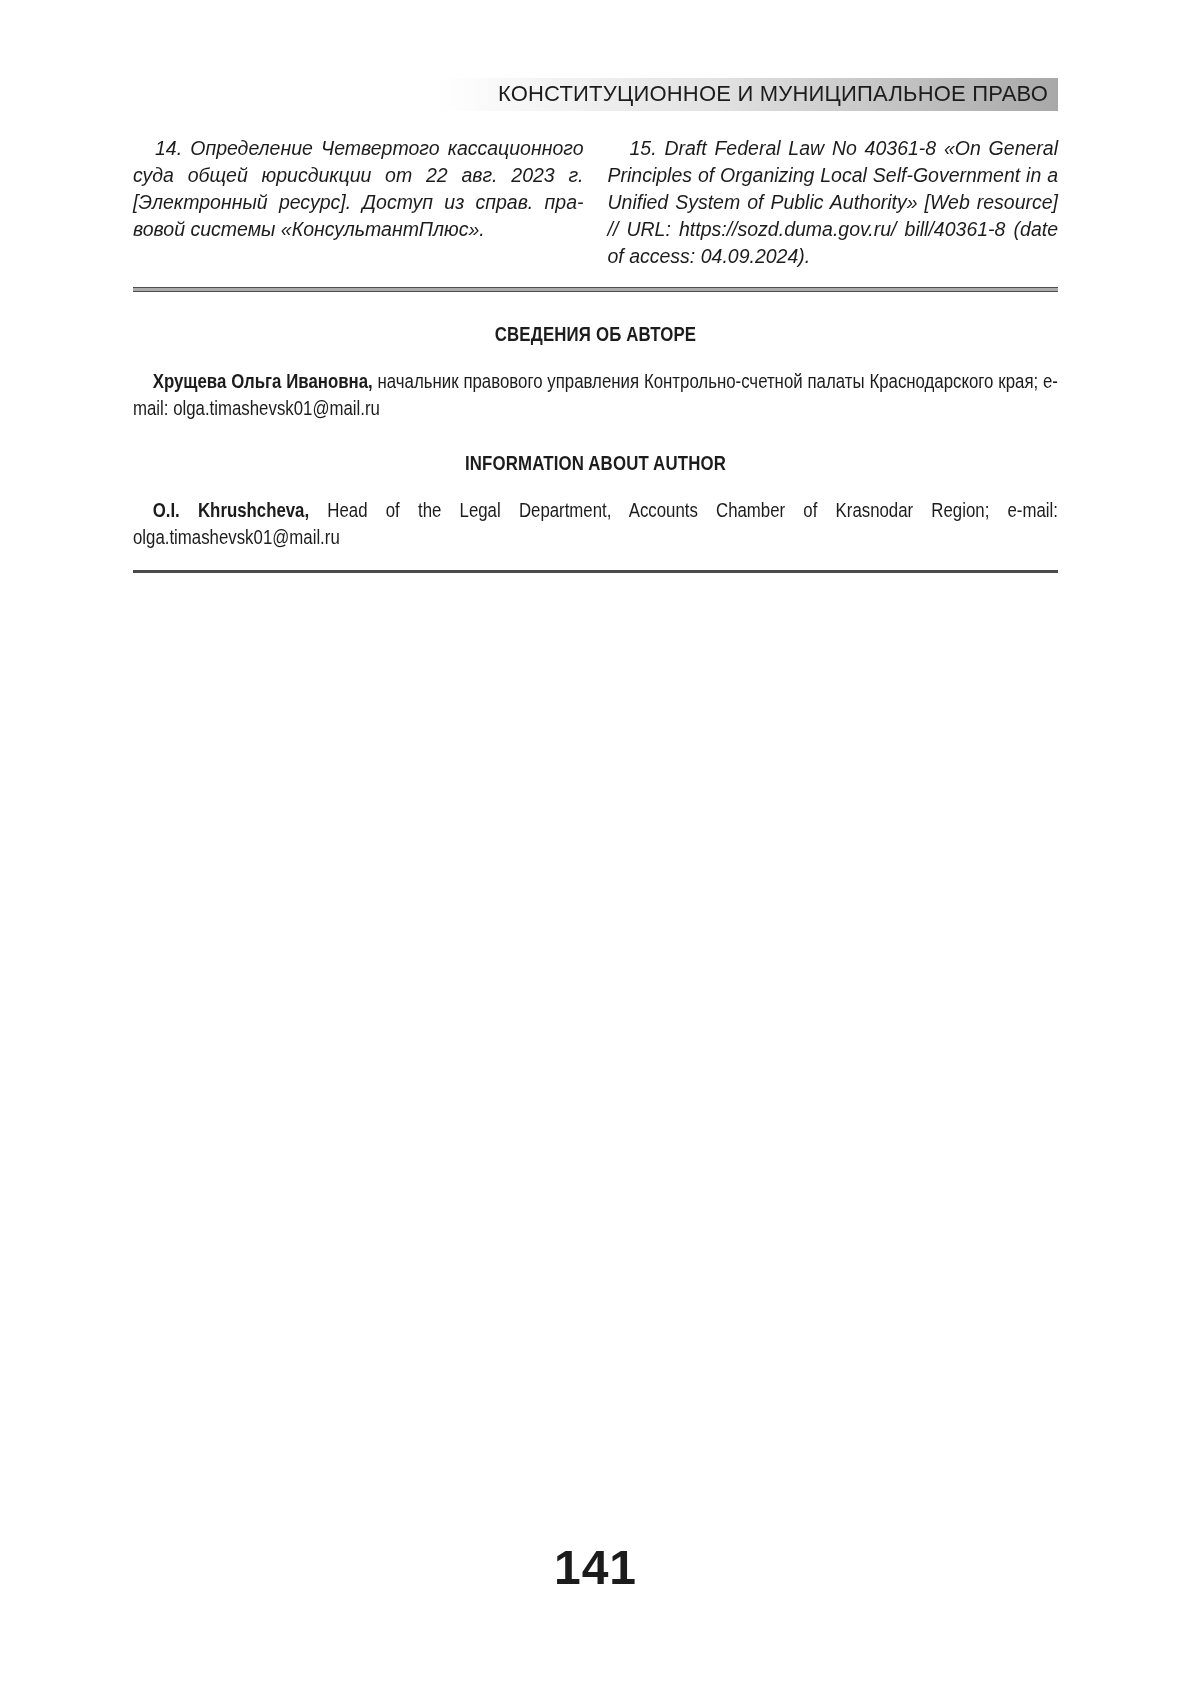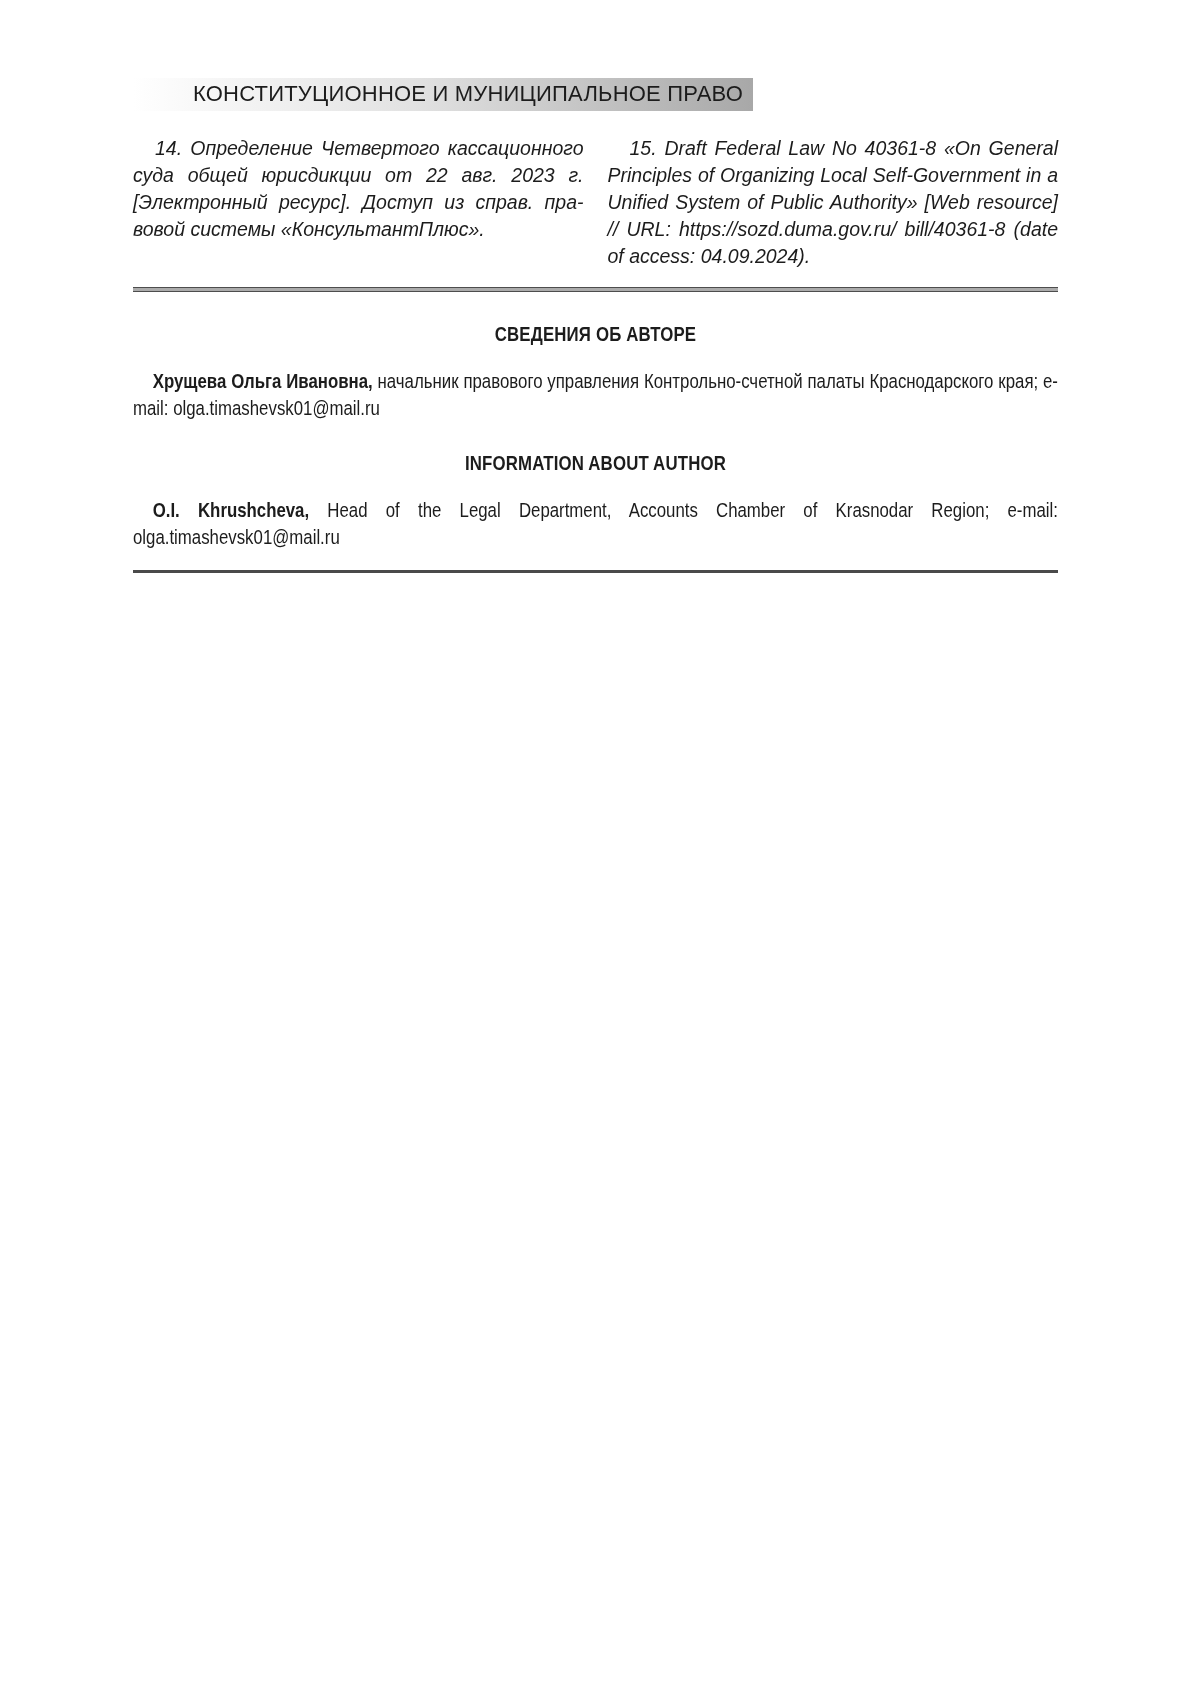--- a/index.html
+++ b/index.html
@@ -18,20 +18,21 @@
   }
   .content {
     position: absolute;
     left: 133px;
     top: 0;
     width: 925px;
   }
   
   .runhead {
     margin-top: 78px;
+    text-align: right;
     font-size: 22px;
     letter-spacing: 0.2px;
     line-height: 26px;
   }
   .runhead-bg {
     display: inline-block;
     padding: 3px 10px 4px 60px;
     background: linear-gradient(90deg, rgba(255,255,255,0) 0%, #e2e2e2 45%, #a8a8a8 100%);
   }
   
@@ -124,13 +125,14 @@
       <p class="author-para"><strong>Хрущева Ольга Ивановна,</strong> <span>начальник правового управления Контрольно-счетной палаты Краснодарского края; e-mail: olga.timashevsk01@mail.ru</span></p>
 
       <h2 class="sec-heading">INFORMATION ABOUT AUTHOR</h2>
       <p class="author-para"><strong>O.I. Khrushcheva,</strong> <span>Head of the Legal Department, Accounts Chamber of Krasnodar Region; e-mail: olga.timashevsk01@mail.ru</span></p>
     </div>
 
     <div class="rule-single"></div>
 
   </div>
 
+  <div class="page-number">141</div>
 </div>
 
 </body></html>

